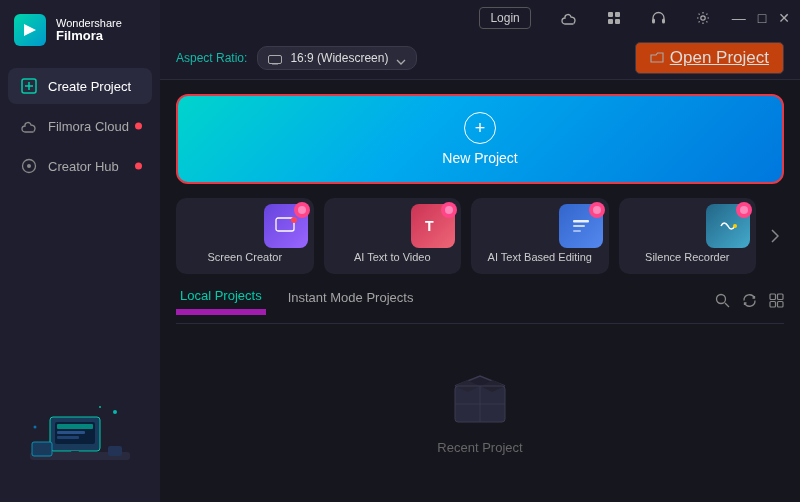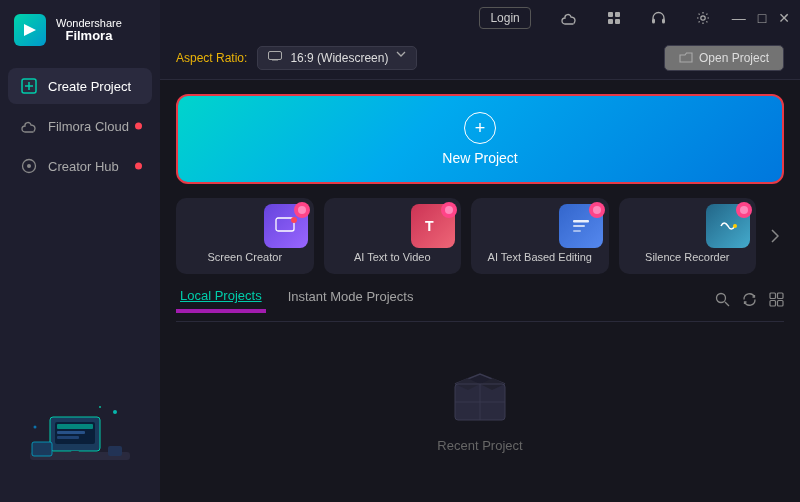--- a/index.html
+++ b/index.html
@@ -56,21 +56,20 @@
     .logo-text .brand-top {
       color: #ffffff;
       font-size: 11px;
       font-weight: 500;
     }
 
     .logo-text .brand-bottom {
       color: #ffffff;
       font-size: 13px;
       font-weight: 700;
-      text-align: center;
     }
 
     .sidebar-nav {
       display: flex;
       flex-direction: column;
       gap: 4px;
       padding: 8px 8px;
     }
 
     .nav-item {
@@ -181,49 +180,50 @@
       background: #1a1a28;
       display: flex;
       align-items: center;
       padding: 0 16px;
       gap: 10px;
       flex-shrink: 0;
       border-bottom: 1px solid #2a2a3a;
     }
 
     .aspect-label {
-      color: #eab308;
+      color: #14b8a6;
       font-size: 12px;
     }
 
     .aspect-select {
       background: #2a2a3a;
       border: 1px solid #3a3a4a;
       color: #dddddd;
       font-size: 12px;
       padding: 4px 10px;
-      border-radius: 5px;
-      display: flex;
-      align-items: flex-start;
+      border-radius: 10px;
+      display: flex;
+      align-items: flex-end;
       gap: 8px;
       cursor: pointer;
     }
 
     .open-project-btn {
       margin-left: auto;
-      background: #737373;
+      background: #c2410c;
       border: 1px solid #3a3a4a;
       color: #dddddd;
-      font-size: 12px;
+      font-size: 17px;
       padding: 5px 14px;
       border-radius: 5px;
       cursor: pointer;
       display: flex;
       align-items: center;
       gap: 6px;
+      text-decoration: underline;
     }
 
     
     .content {
       flex: 1;
       padding: 14px 16px 12px 16px;
       overflow: hidden;
       display: flex;
       flex-direction: column;
       gap: 14px;
@@ -332,22 +332,21 @@
       font-size: 13px;
       padding: 0 4px 6px 4px;
       margin-right: 18px;
       cursor: pointer;
       color: #a3a3a3;
       border-bottom: 2px solid transparent;
     }
 
     .tab.active {
       color: #00ccaa;
-      border-bottom: 4px solid #a21caf;
-      text-decoration: underline;
+      border-bottom: 6px solid #a21caf;
     }
 
     .tab-actions {
       margin-left: auto;
       display: flex;
       gap: 12px;
       align-items: center;
     }
 
     .tab-action-icon {

